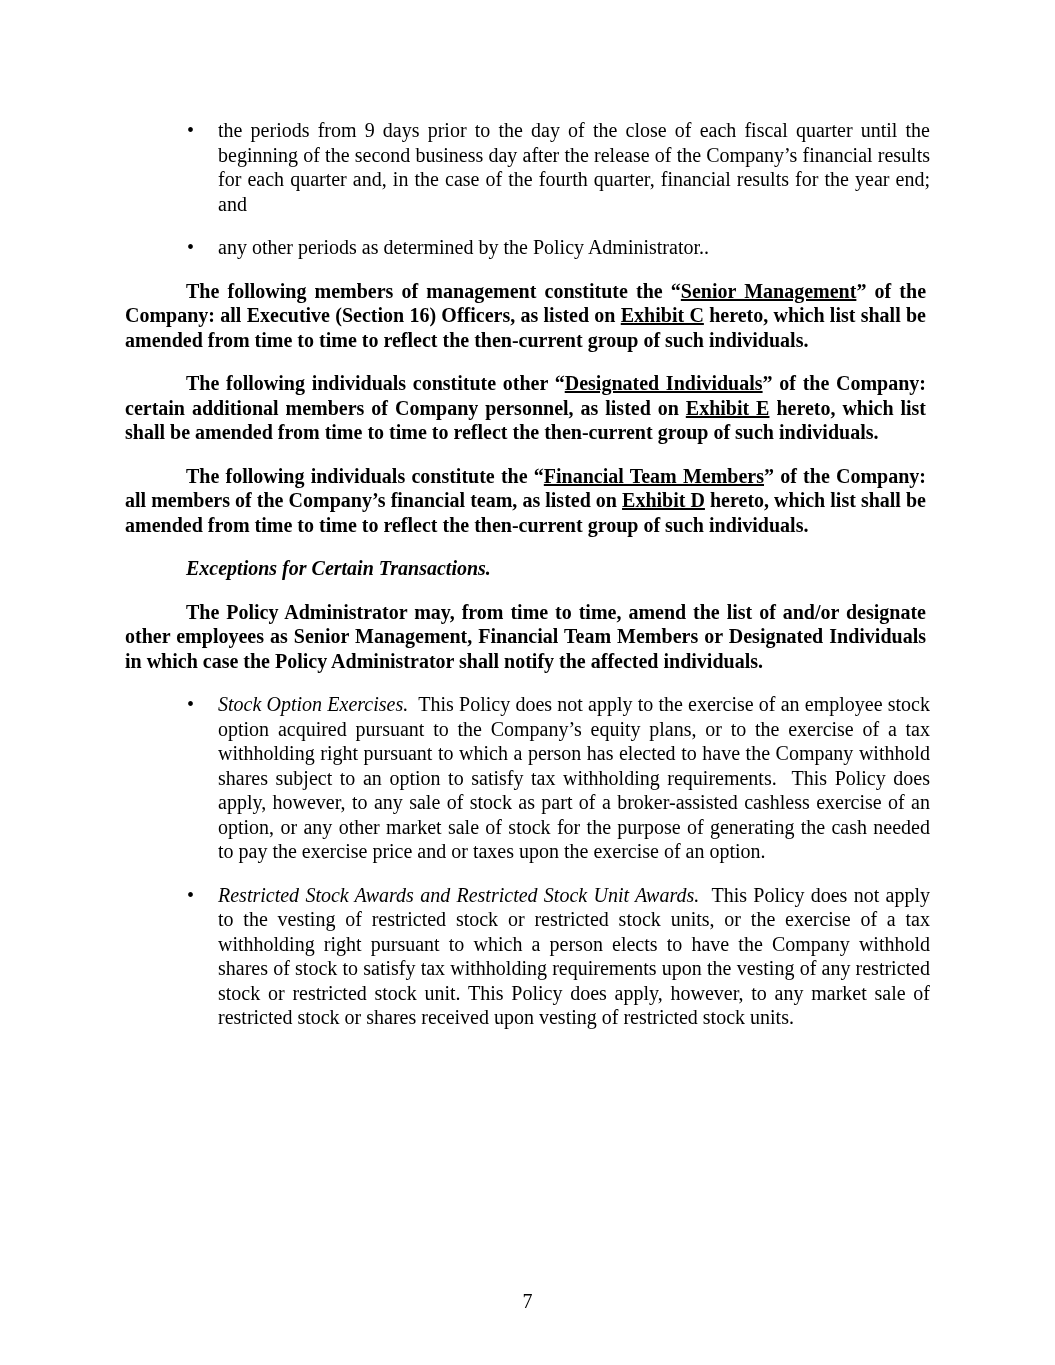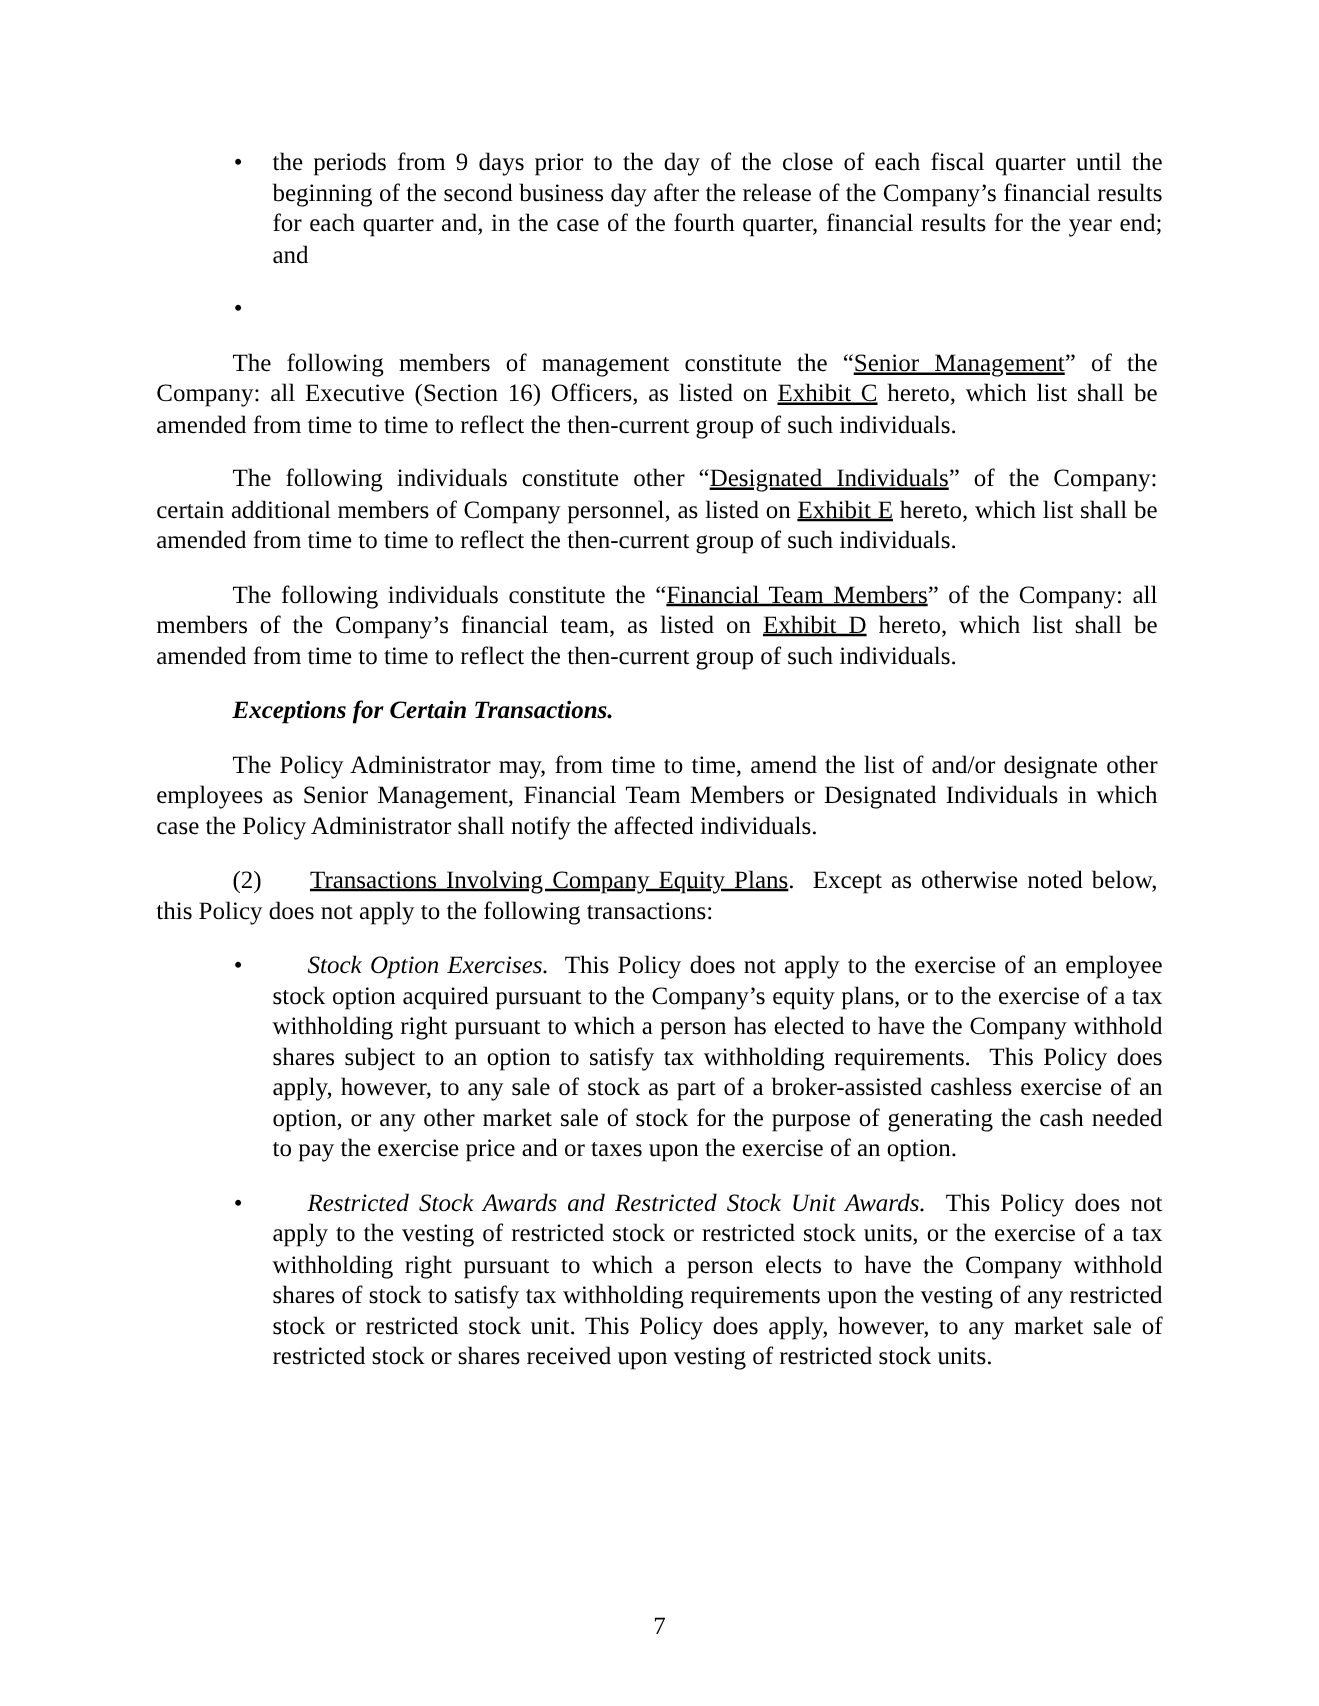--- a/index.html
+++ b/index.html
@@ -13,36 +13,37 @@
     font-family: "Liberation Serif", "DejaVu Serif", serif;
     font-size: 20px;
     line-height: 24.5px;
     padding: 118px 125px 0 125px;
     position: relative;
     overflow: hidden;
   }
   p.para {
     margin: 0 4px 19px 0;
     text-align: justify;
+    font-weight: bold;
   }
   .indent { text-indent: 61px; }
   .bullet-item {
     display: flex;
     margin: 0 0 19px 0;
   }
   .bullet-marker {
     flex: 0 0 31px;
     margin-left: 62px;
   }
   .bullet-body {
     flex: 1 1 auto;
     text-align: justify;
   }
   .u { text-decoration: underline; }
-  .i { font-style: italic; margin-left: 28px; }
+  .i { font-style: italic; }
   .heading-bi {
     font-weight: bold;
     font-style: italic;
     text-align: left;
   }
   .num {
     display: inline-block;
     width: 62px;
     text-indent: 0;
   }
@@ -59,34 +60,34 @@
 
 <div class="page">
 
   <div class="bullet-item">
     <span class="bullet-marker">•</span>
     <span class="bullet-body">the periods from 9 days prior to the day of the close of each fiscal quarter until the beginning of the second business day after the release of the Company’s financial results for each quarter and, in the case of the fourth quarter, financial results for the year end; and</span>
   </div>
 
   <div class="bullet-item">
     <span class="bullet-marker">•</span>
+    <span class="bullet-body">any other periods as determined by the Policy Administrator..</span>
   </div>
 
   <p class="para indent"><span>The following members of management constitute the “</span><span class="u">Senior Management</span><span>” of the Company: all Executive (Section 16) Officers, as listed on </span><span class="u">Exhibit C</span><span> hereto, which list shall be amended from time to time to reflect the then-current group of such individuals.</span></p>
 
   <p class="para indent"><span>The following individuals constitute other “</span><span class="u">Designated Individuals</span><span>” of the Company: certain additional members of Company personnel, as listed on </span><span class="u">Exhibit E</span><span> hereto, which list shall be amended from time to time to reflect the then-current group of such individuals.</span></p>
 
   <p class="para indent"><span>The following individuals constitute the “</span><span class="u">Financial Team Members</span><span>” of the Company: all members of the Company’s financial team, as listed on </span><span class="u">Exhibit D</span><span> hereto, which list shall be amended from time to time to reflect the then-current group of such individuals.</span></p>
 
   <p class="para indent heading-bi">Exceptions for Certain Transactions.</p>
 
   <p class="para indent">The Policy Administrator may, from time to time, amend the list of and/or designate other employees as Senior Management, Financial Team Members or Designated Individuals in which case the Policy Administrator shall notify the affected individuals.</p>
 
 
-  <p class="para indent"><span class="num">(2)</span><span class="u">Transactions Involving Company Equity Plans</span><span>.&nbsp; Except as otherwise noted below, this Policy does not apply to the following transactions:</span></p>
 
   <div class="bullet-item">
     <span class="bullet-marker">•</span>
     <span class="bullet-body"><span class="i">Stock Option Exercises.</span><span>&nbsp; This Policy does not apply to the exercise of an employee stock option acquired pursuant to the Company’s equity plans, or to the exercise of a tax withholding right pursuant to which a person has elected to have the Company withhold shares subject to an option to satisfy tax withholding requirements.&nbsp; This Policy does apply, however, to any sale of stock as part of a broker-assisted cashless exercise of an option, or any other market sale of stock for the purpose of generating the cash needed to pay the exercise price and or taxes upon the exercise of an option.</span></span>
   </div>
 
   <div class="bullet-item">
     <span class="bullet-marker">•</span>
     <span class="bullet-body"><span class="i">Restricted Stock Awards and Restricted Stock Unit Awards.</span><span>&nbsp; This Policy does not apply to the vesting of restricted stock or restricted stock units, or the exercise of a tax withholding right pursuant to which a person elects to have the Company withhold shares of stock to satisfy tax withholding requirements upon the vesting of any restricted stock or restricted stock unit. This Policy does apply, however, to any market sale of restricted stock or shares received upon vesting of restricted stock units.</span></span>
   </div>

